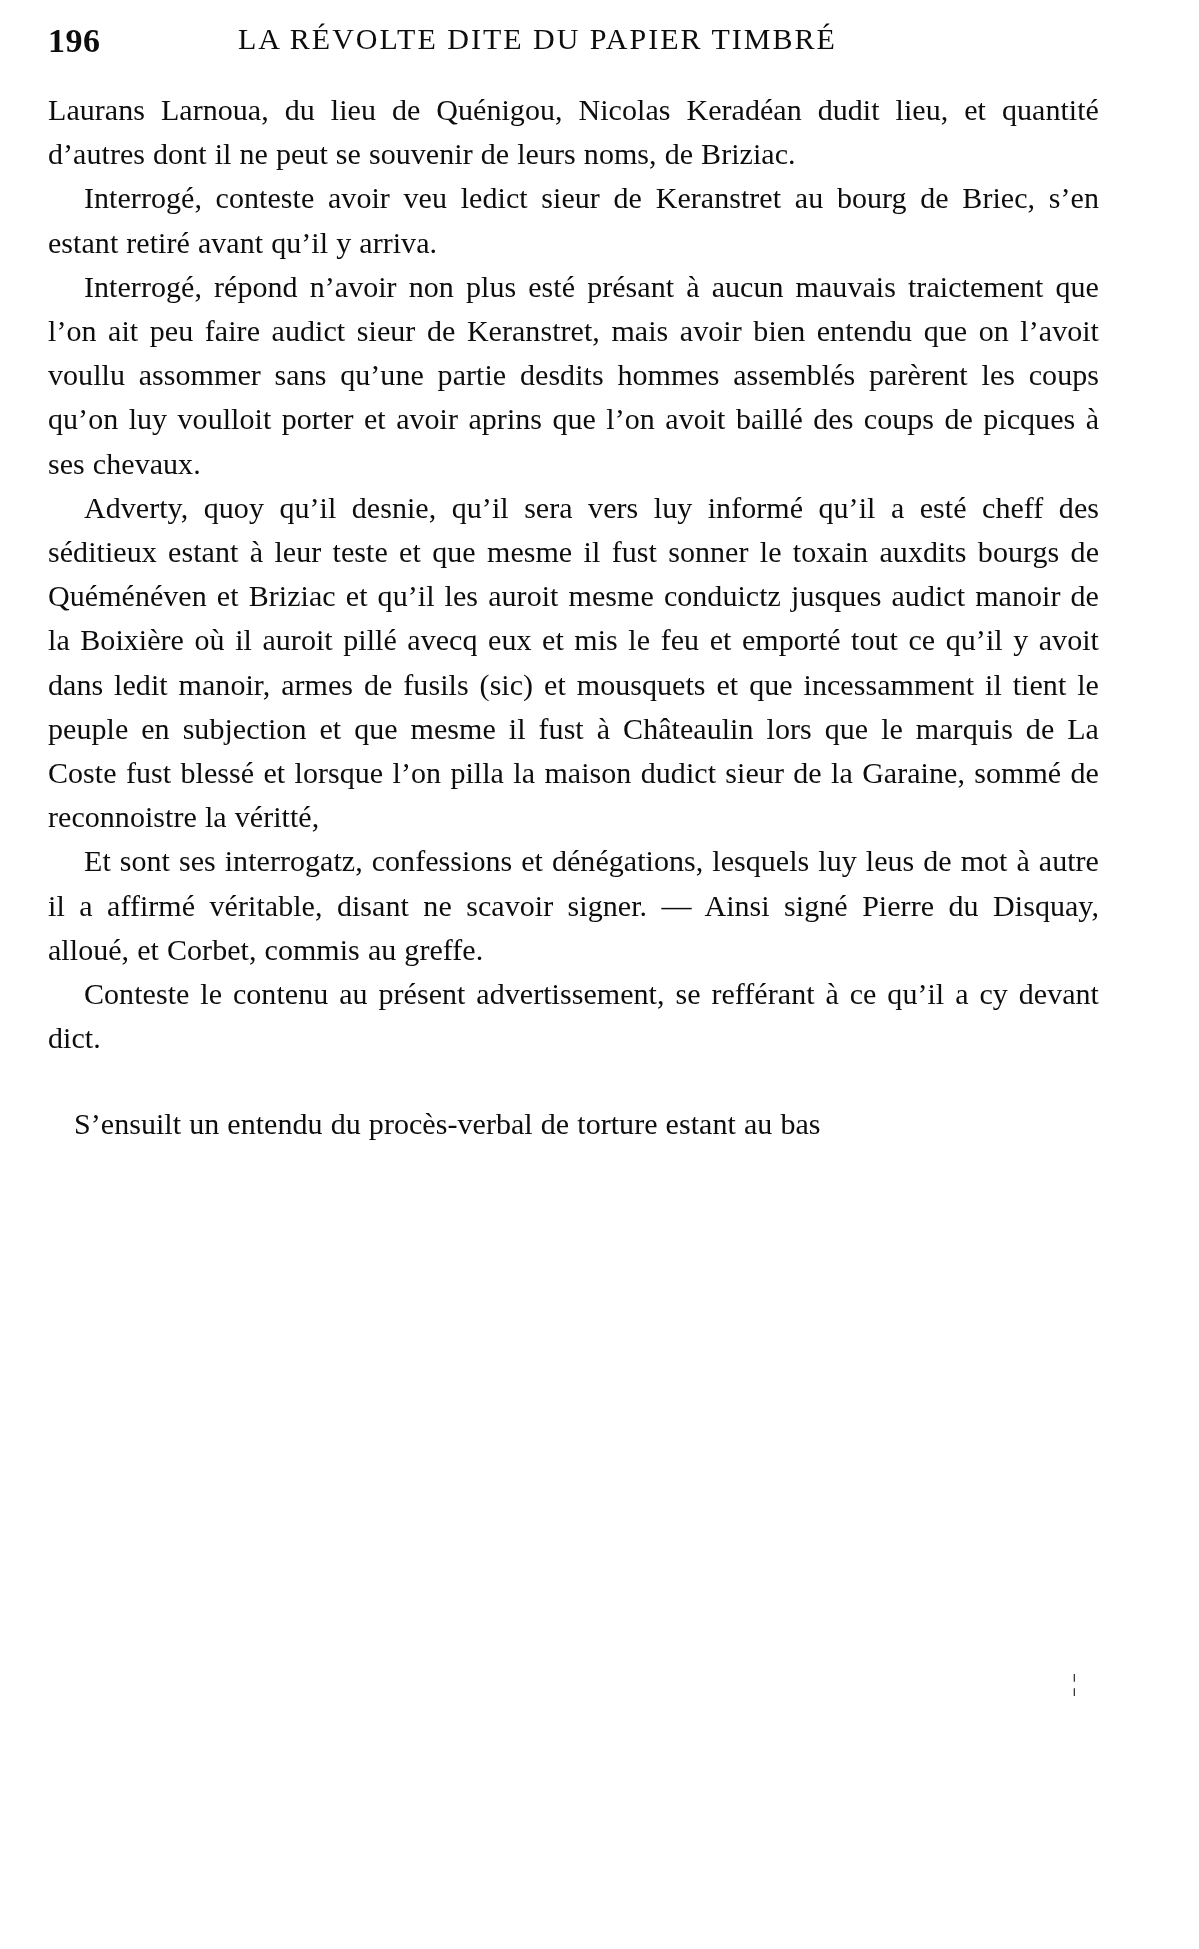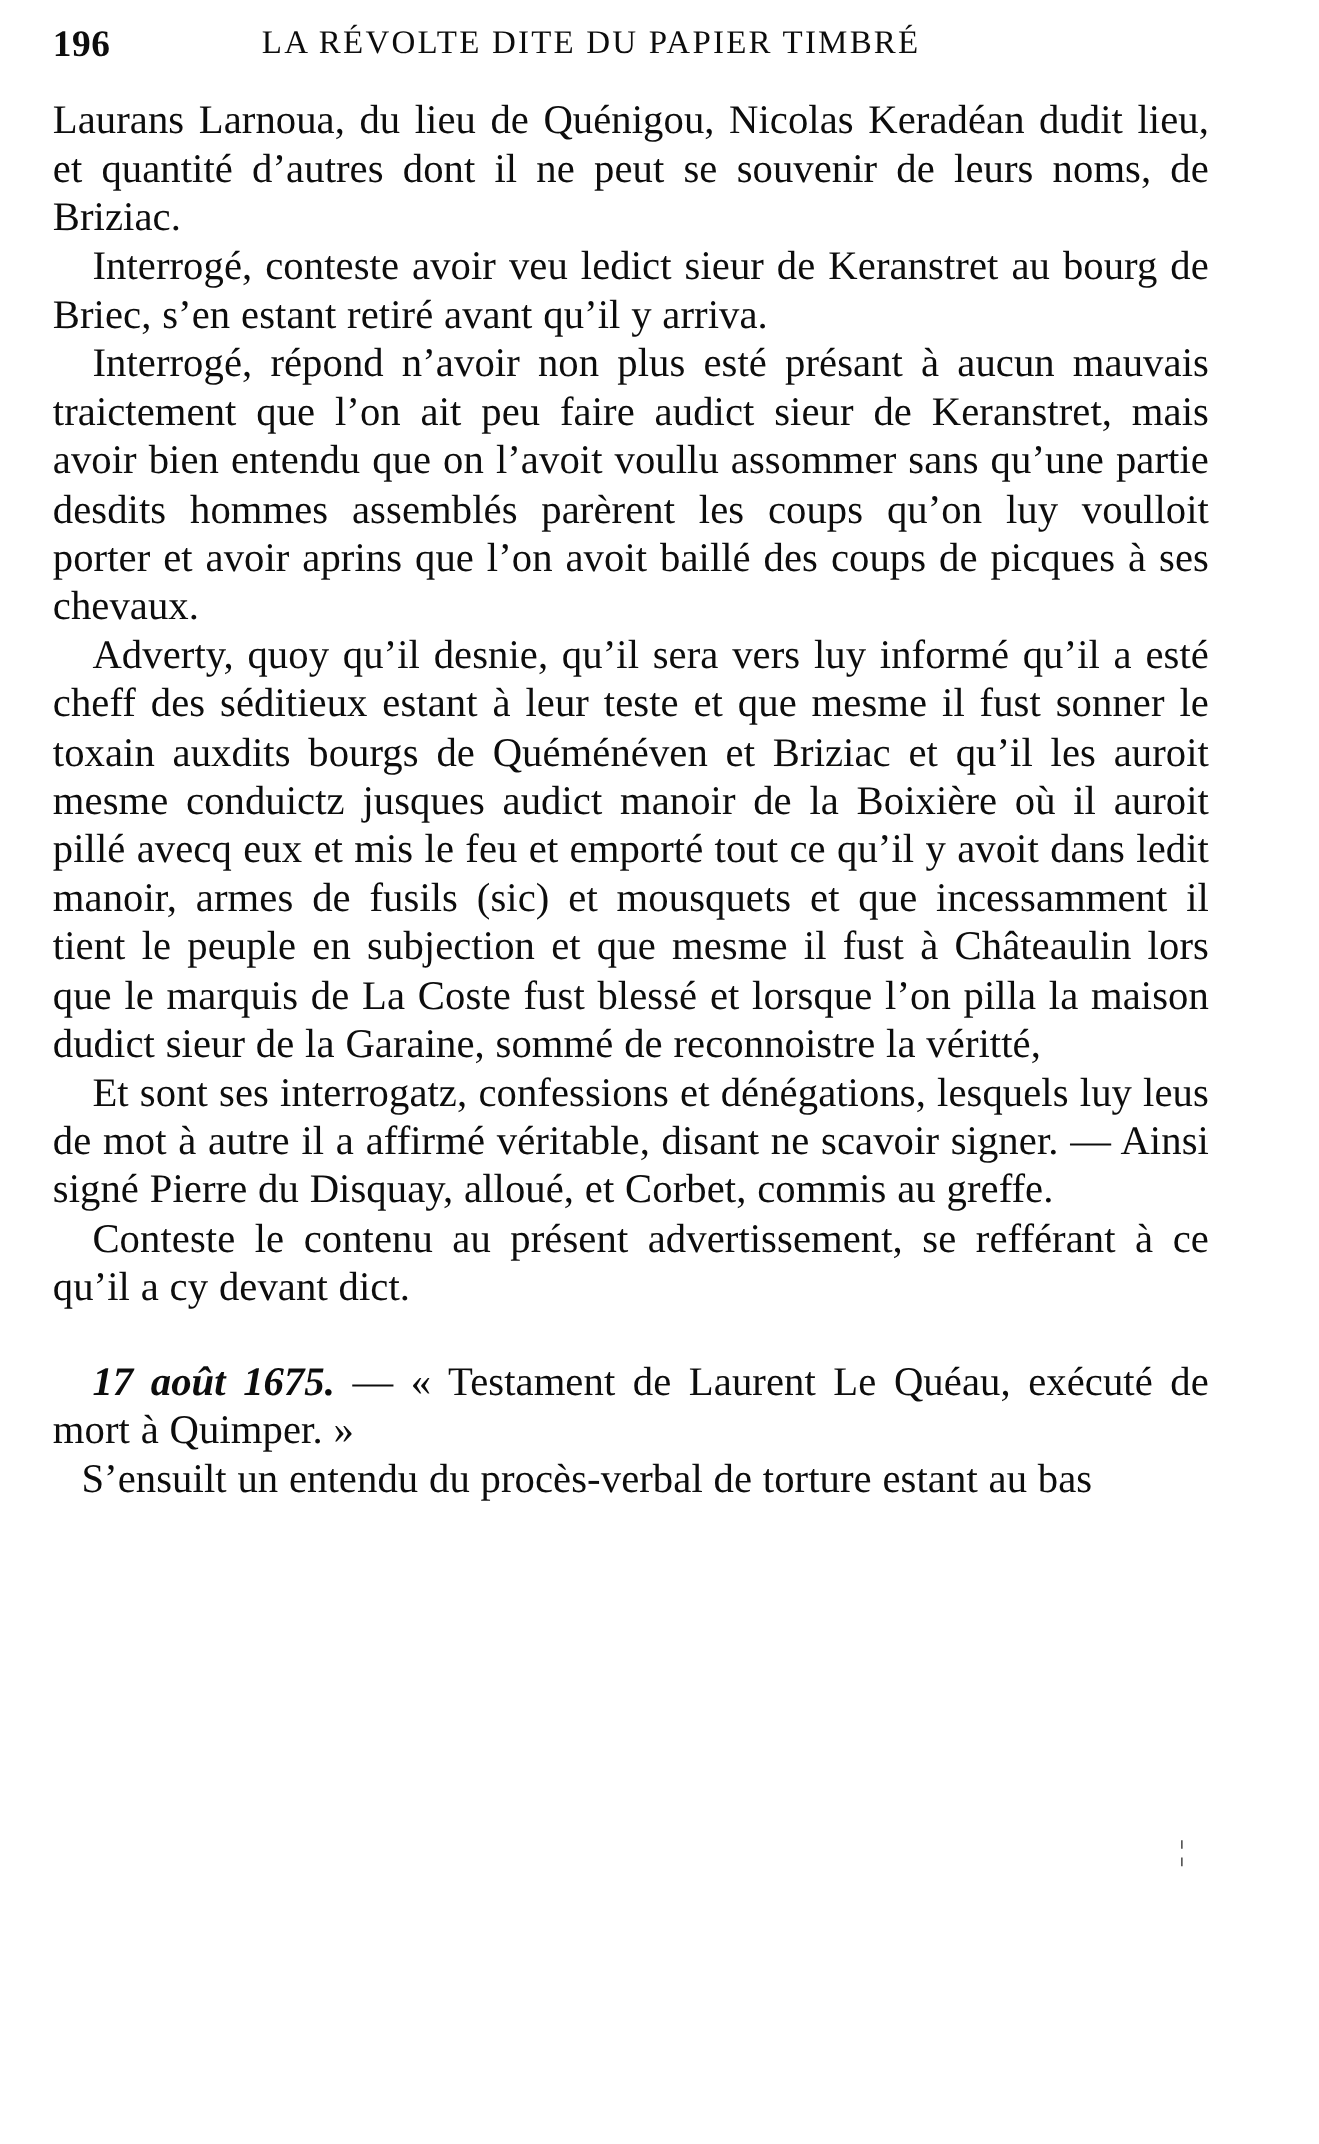--- a/index.html
+++ b/index.html
@@ -37,21 +37,21 @@
   .head-title {
     font-size: 30px;
     letter-spacing: 2.0px;
     font-variant: small-caps;
     text-transform: uppercase;
     font-family: "Liberation Serif", serif;
     white-space: nowrap;
     transform: translateX(-10px);
   }
   .body-text {
-    font-size: 37px;
+    font-size: 30px;
     line-height: 44.2px;
     text-align: justify;
     text-justify: inter-word;
     letter-spacing: 0.05px;
     word-spacing: 0.5px;
   }
   .body-text p {
     margin: 0;
     text-indent: 0;
   }
@@ -98,21 +98,20 @@
     <p class="indent">Interrogé, répond n’avoir non plus esté présant à aucun mauvais traictement que l’on ait peu faire audict sieur de Keranstret, mais avoir bien entendu que on l’avoit voullu assommer sans qu’une partie desdits hommes assemblés parèrent les coups qu’on luy voulloit porter et avoir aprins que l’on avoit baillé des coups de picques à ses chevaux.</p>
 
     <p class="indent"><span>Adverty, quoy qu’il desnie, qu’il sera vers luy informé qu’il a esté cheff des séditieux estant à leur teste et que mesme il fust sonner le toxain auxdits bourgs de Quéménéven et Briziac et qu’il les auroit mesme conduictz jusques audict manoir de la Boixière où il auroit pillé avecq eux et mis le feu et emporté tout ce qu’il y avoit dans ledit manoir, armes de fusils (</span><span class="sic">sic</span><span>) et mousquets et que incessamment il tient le peuple en subjection et que mesme il fust à Châteaulin lors que le marquis de La Coste fust blessé et lorsque l’on pilla la maison dudict sieur de la Garaine, sommé de reconnoistre la véritté,</span></p>
 
     <p class="indent">Et sont ses interrogatz, confessions et dénégations, lesquels luy leus de mot à autre il a affirmé véritable, disant ne scavoir signer. — Ainsi signé Pierre du Disquay, alloué, et Corbet, commis au greffe.</p>
 
     <p class="indent">Conteste le contenu au présent advertissement, se refférant à ce qu’il a cy devant dict.</p>
 
     <div class="gap"></div>
 
-    <p class="indent"><span class="dated">17 août 1675.</span><span> — « Testament de Laurent Le Quéau, exécuté de mort à Quimper. »</span></p>
 
     <p class="indent-sm">S’ensuilt un entendu du procès-verbal de torture estant au bas</p>
 
   </div>
 
   <div class="stray-mark">¦</div>
 
 </div>
 
 </body></html>

